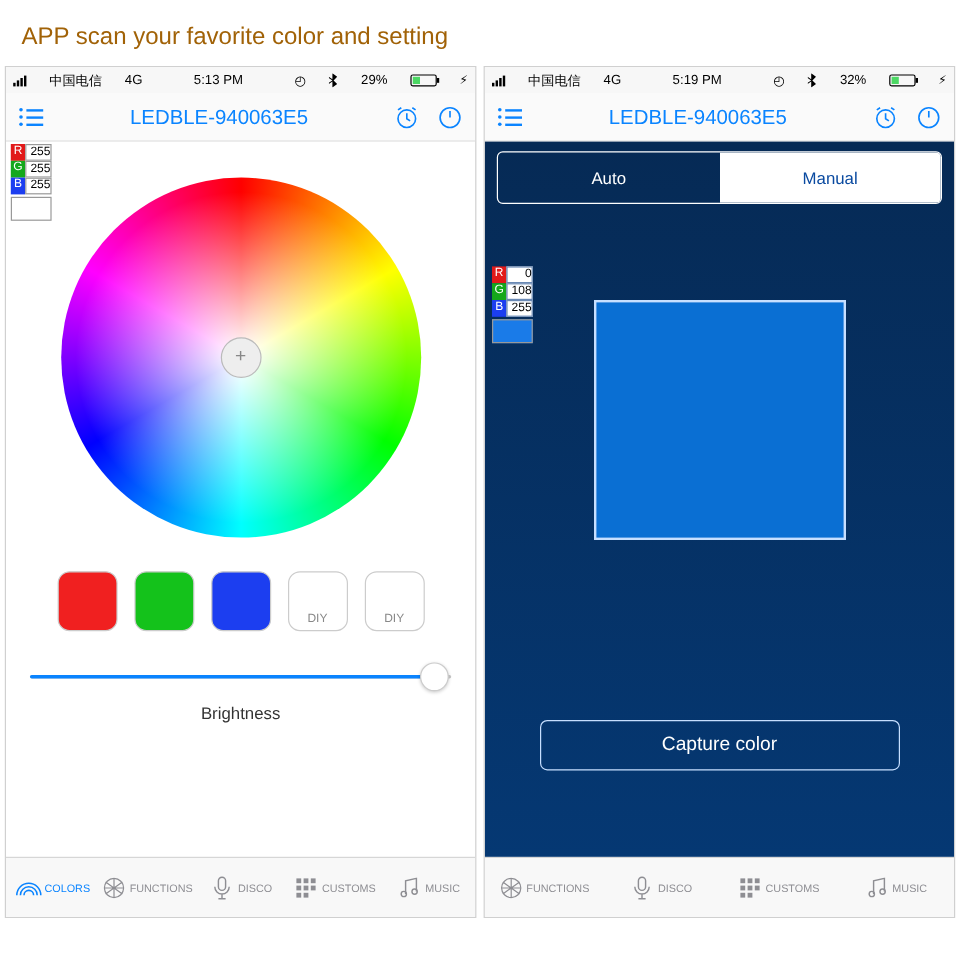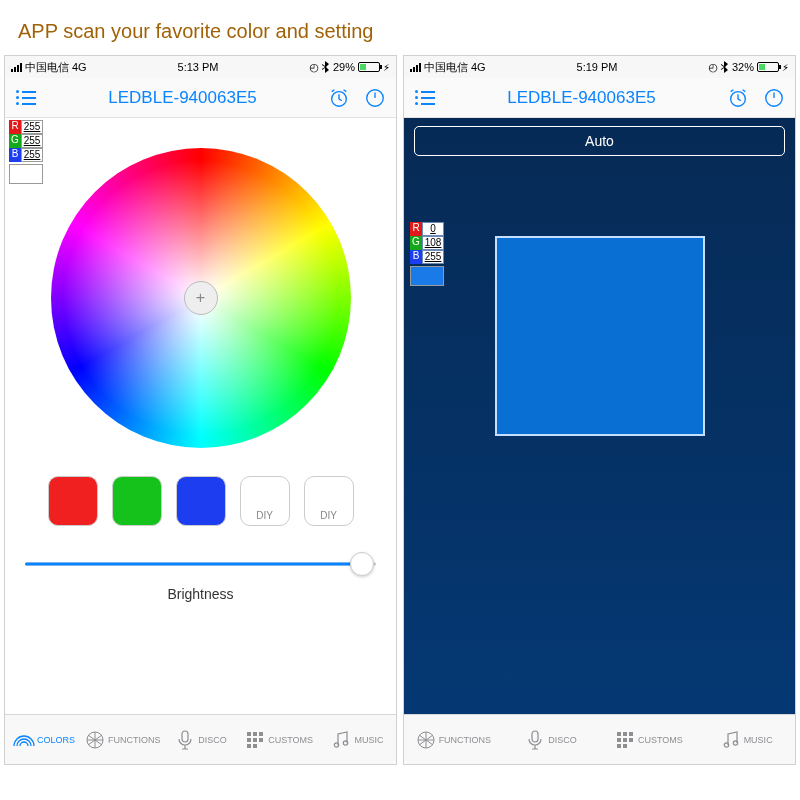--- a/index.html
+++ b/index.html
@@ -36,21 +36,21 @@
   .status-bar {
     height: 22px;
     display: flex;
     align-items: center;
     justify-content: space-between;
     font-size: 11px;
     padding: 0 6px;
     background: #f7f7f7;
     color: #000;
   }
-  .status-left, .status-right { display: flex; align-items: center; gap: 3px; }
+  .status-left, .status-right { display: flex; align-items: center; gap: 19px; }
   .sig-bars { display: inline-flex; align-items: flex-end; gap: 1px; }
   .sig-bars span { width: 2px; background: #000; display: inline-block; }
   .sig-bars span:nth-child(1){height:3px}
   .sig-bars span:nth-child(2){height:5px}
   .sig-bars span:nth-child(3){height:7px}
   .sig-bars span:nth-child(4){height:9px}
   .battery {
     width: 22px; height: 10px; border: 1px solid #000; border-radius: 2px; position: relative; display: inline-block;
   }
   .battery::after { content: ""; position: absolute; right: -3px; top: 2px; width: 2px; height: 4px; background: #000; }
@@ -77,21 +77,21 @@
   
   .rgb-chip {
     position: absolute;
     top: 64px; left: 4px;
     font-size: 10px;
     line-height: 12px;
     z-index: 5;
   }
   .rgb-chip .row { display: flex; }
   .rgb-chip .lab { width: 12px; text-align: center; color: #fff; }
-  .rgb-chip .val { background: #fff; color: #000; padding: 0 0; min-width: 22px; text-align: center; border: 0.5px solid #999; text-decoration: underline; }
+  .rgb-chip .val { background: #fff; color: #000; padding: 0 0; min-width: 22px; text-align: right; border: 0.5px solid #999; }
   .rgb-chip .swatch { width: 34px; height: 20px; border: 1px solid #999; margin-top: 2px; }
   
   .main-left {
     flex: 1;
     position: relative;
     display: flex;
     flex-direction: column;
     align-items: center;
   }
   .color-wheel {
@@ -146,21 +146,21 @@
     flex-direction: column;
     align-items: center;
   }
   .segmented {
     display: flex;
     margin: 8px 10px 0 10px;
     width: calc(100% - 20px);
     border: 1px solid #fff;
     border-radius: 5px;
     overflow: hidden;
-    height: 30px;
+    height: 44px;
   }
   .segmented .seg {
     flex: 1; display: flex; align-items: center; justify-content: center;
     font-size: 14px;
   }
   .seg.inactive { color: #fff; background: transparent; }
   .seg.active { background: #fff; color: #0a4aa0; }
   .rgb-chip.right { top: 104px; left: 6px; }
   .rgb-chip.right .val { border-color: #6a89b4; }
   .camera-frame {
@@ -419,40 +419,42 @@
               <circle cx="12" cy="12" r="9" fill="none" stroke="#0a84ff" stroke-width="1.5"></circle>
               <path d="M12 6 v6" stroke="#0a84ff" stroke-width="1.5"></path>
             </svg>
         </div>
       </div>
     </div>
 
     <div class="phone-right-bg">
       <div class="segmented">
         <div class="seg inactive">Auto</div>
+        <div class="seg active">Manual</div>
       </div>
 
       <div class="rgb-chip right">
         <div class="row">
             <span class="lab" style="background:#e11919">R</span>
             <span class="val">0</span>
           </div>
         <div class="row">
             <span class="lab" style="background:#14a81b">G</span>
             <span class="val">108</span>
           </div>
         <div class="row">
             <span class="lab" style="background:#1c3ef0">B</span>
             <span class="val">255</span>
           </div>
         <div class="swatch" style="background: rgb(26, 123, 232);"></div>
       </div>
 
       <div class="camera-frame"></div>
 
+      <div class="capture-btn">Capture color</div>
     </div>
 
     <div class="tabbar">
       <div class="tab">
         <span class="ticon">
             <svg width="18" height="18" viewBox="0 0 18 18">
               <circle cx="9" cy="9" r="8" fill="none" stroke="#8e8e93" stroke-width="1"></circle>
               <path d="M2 4 L16 14 M2 14 L16 4 M9 1 v16 M1 9 h16" stroke="#8e8e93" stroke-width="1"></path>
             </svg>
           </span>

